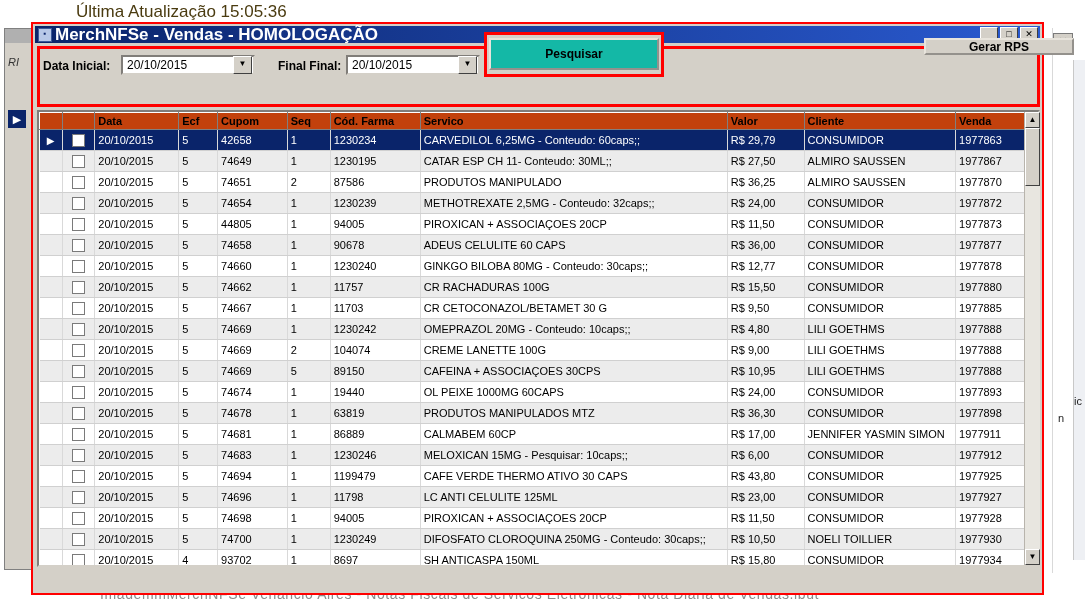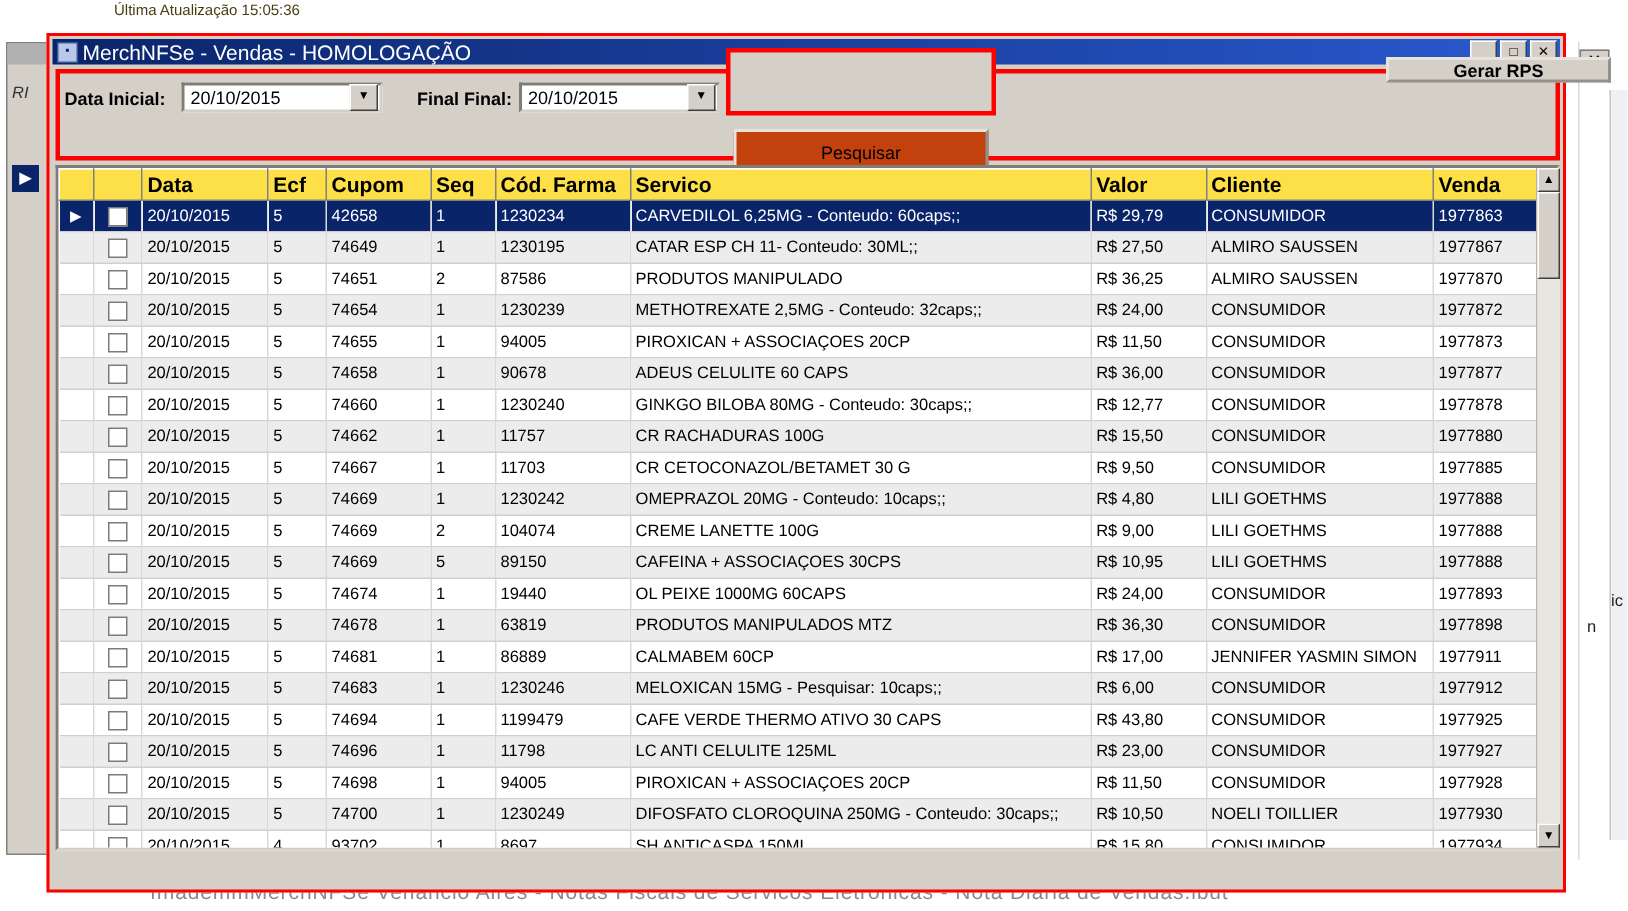--- a/index.html
+++ b/index.html
@@ -10,21 +10,21 @@
     font-size:12px;
     color:#000;
     overflow:hidden;
     position:relative;
   }
   
   #bg-page{position:absolute;left:0;top:0;width:1085px;height:607px;background:#ffffff;}
   #bg-topbar{position:absolute;left:0;top:0;width:1085px;height:20px;background:#ffffff;}
   #bg-update-text{
     position:absolute;left:76px;top:2px;
-    font-size:10px;color:#4a3b10;white-space:nowrap;text-align:center;
+    font-size:17px;color:#4a3b10;white-space:nowrap;text-align:center;
   }
   #bg-left-window{
     position:absolute;left:4px;top:28px;width:38px;height:540px;
     background:#d4d0c8;border:1px solid #808080;
   }
   #bg-left-win-title{
     position:absolute;left:5px;top:29px;width:36px;height:14px;
     background:#b0b0b0;
   }
   #bg-left-label{position:absolute;left:8px;top:56px;font-size:11px;color:#333;font-style:italic;}
@@ -59,21 +59,21 @@
   }
   #titlebar{
     position:absolute;left:2px;top:2px;right:2px;height:17px;
     background:linear-gradient(90deg,#0a246a 0%,#2a5ad0 100%);
     display:flex;align-items:center;padding:0 2px;
   }
   #title-icon{
     width:12px;height:12px;margin:0 3px 0 1px;background:#b8c8e8;
     border:1px solid #3b5998;font-size:8px;line-height:10px;text-align:center;color:#0a246a;
   }
-  #title-text{color:#fff;font-size:14px;font-weight:normal;white-space:nowrap;}
+  #title-text{color:#fff;font-size:17px;font-weight:bold;white-space:nowrap;}
   #title-buttons{margin-left:auto;display:flex;gap:2px;}
   .tbtn{
     width:16px;height:14px;background:#d4d0c8;border:1px solid #ffffff;
     border-right-color:#404040;border-bottom-color:#404040;
     font-size:9px;line-height:12px;text-align:center;color:#000;
   }
 
   
   #filter-bar{
     position:absolute;left:4px;top:22px;width:1003px;height:61px;
@@ -93,42 +93,42 @@
     width:17px;height:16px;margin-right:1px;background:#d4d0c8;
     border:1px solid #ffffff;border-right-color:#404040;border-bottom-color:#404040;
     font-size:8px;line-height:14px;text-align:center;color:#000;
   }
   #btn-pesquisar-frame{
     position:absolute;left:451px;top:8px;width:180px;height:45px;
     border:3px solid #ff0000;box-sizing:border-box;background:#d4d0c8;
   }
   #btn-pesquisar{
     position:absolute;left:456px;top:14px;width:170px;height:32px;
-    background:#c2410c;border:2px outset #e8e4dc;box-sizing:border-box;
-    font-size:12px;font-weight:normal;color:#000;
-    display:flex;align-items:center;justify-content:center;margin-top:48px;
+    background:#14b8a6;border:2px outset #e8e4dc;box-sizing:border-box;
+    font-size:12px;font-weight:bold;color:#000;
+    display:flex;align-items:center;justify-content:center;
   }
   #btn-gerar-rps{
     position:absolute;left:851px;top:14px;width:150px;height:17px;
     background:#d4d0c8;border:2px outset #e8e4dc;box-sizing:border-box;
     font-size:12px;font-weight:bold;color:#000;
     display:flex;align-items:center;justify-content:center;margin-left:40px;
   }
 
   
   #grid-wrap{
     position:absolute;left:4px;top:86px;width:1003px;height:457px;
     background:#ffffff;border:2px inset #d4d0c8;box-sizing:border-box;
     display:flex;flex-direction:column;overflow:hidden;
   }
   table{border-collapse:collapse;width:100%;table-layout:fixed;}
   thead th{
-    background:#fde047;border:1px solid #ffffff;
+    background:#c2410c;border:1px solid #ffffff;
     border-right-color:#808080;border-bottom-color:#808080;
-    font-size:14px;font-weight:bold;text-align:left;
+    font-size:11px;font-weight:bold;text-align:left;
     padding:2px 3px;height:15px;box-sizing:border-box;white-space:nowrap;margin-left:36px;
   }
   tbody td{
     border-right:1px solid #d9d9d9;border-bottom:1px solid #d0d0d0;
     font-size:11px;padding:1px 3px;height:21px;box-sizing:border-box;
     white-space:nowrap;overflow:hidden;text-overflow:ellipsis;
   }
   tbody tr{background:#ffffff;}
   tbody tr:nth-child(even){background:#ececec;}
   tbody tr.selected td{background:#0a246a;color:#ffffff;}
@@ -314,21 +314,21 @@
             <td>METHOTREXATE 2,5MG - Conteudo: 32caps;;</td>
             <td>R$ 24,00</td>
             <td>CONSUMIDOR</td>
             <td>1977872</td>
           </tr>
           <tr>
             <td class="c-sel"><span class="sel-arrow"></span></td>
             <td class="c-chk"><span class="chkbox"></span></td>
             <td>20/10/2015</td>
             <td>5</td>
-            <td>74655</td>
+            <td>44805</td>
             <td>1</td>
             <td>94005</td>
             <td>PIROXICAN + ASSOCIAÇOES 20CP</td>
             <td>R$ 11,50</td>
             <td>CONSUMIDOR</td>
             <td>1977873</td>
           </tr>
           <tr>
             <td class="c-sel"><span class="sel-arrow"></span></td>
             <td class="c-chk"><span class="chkbox"></span></td>

